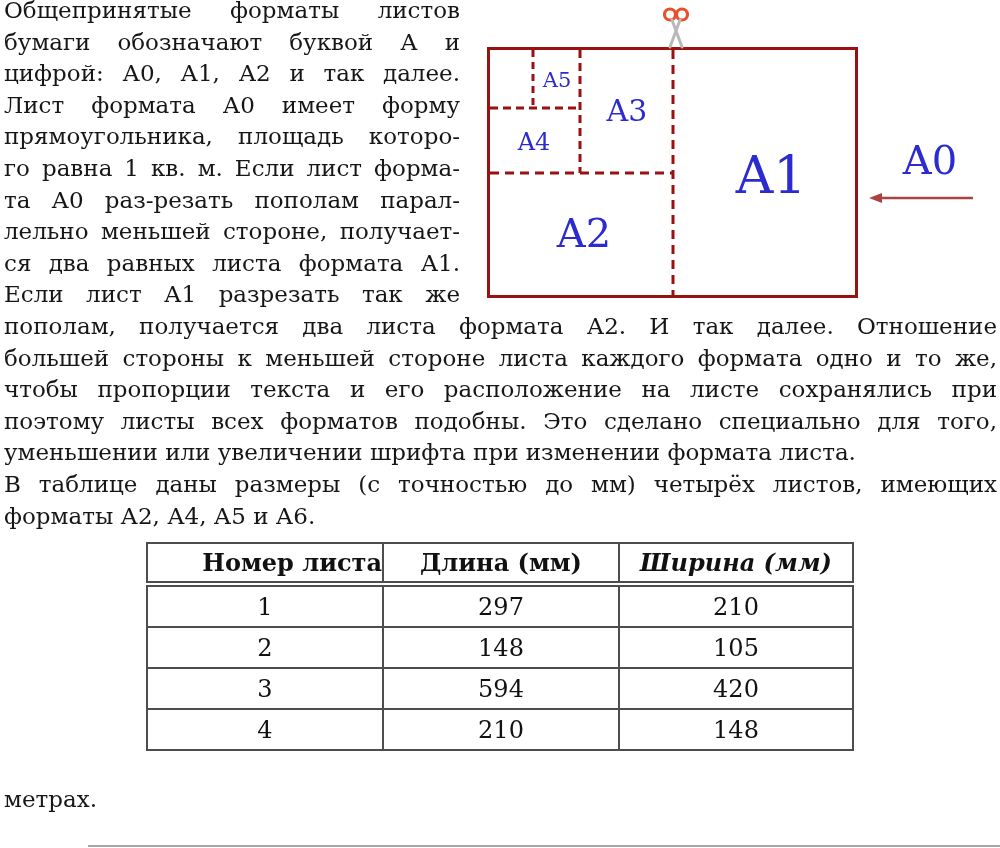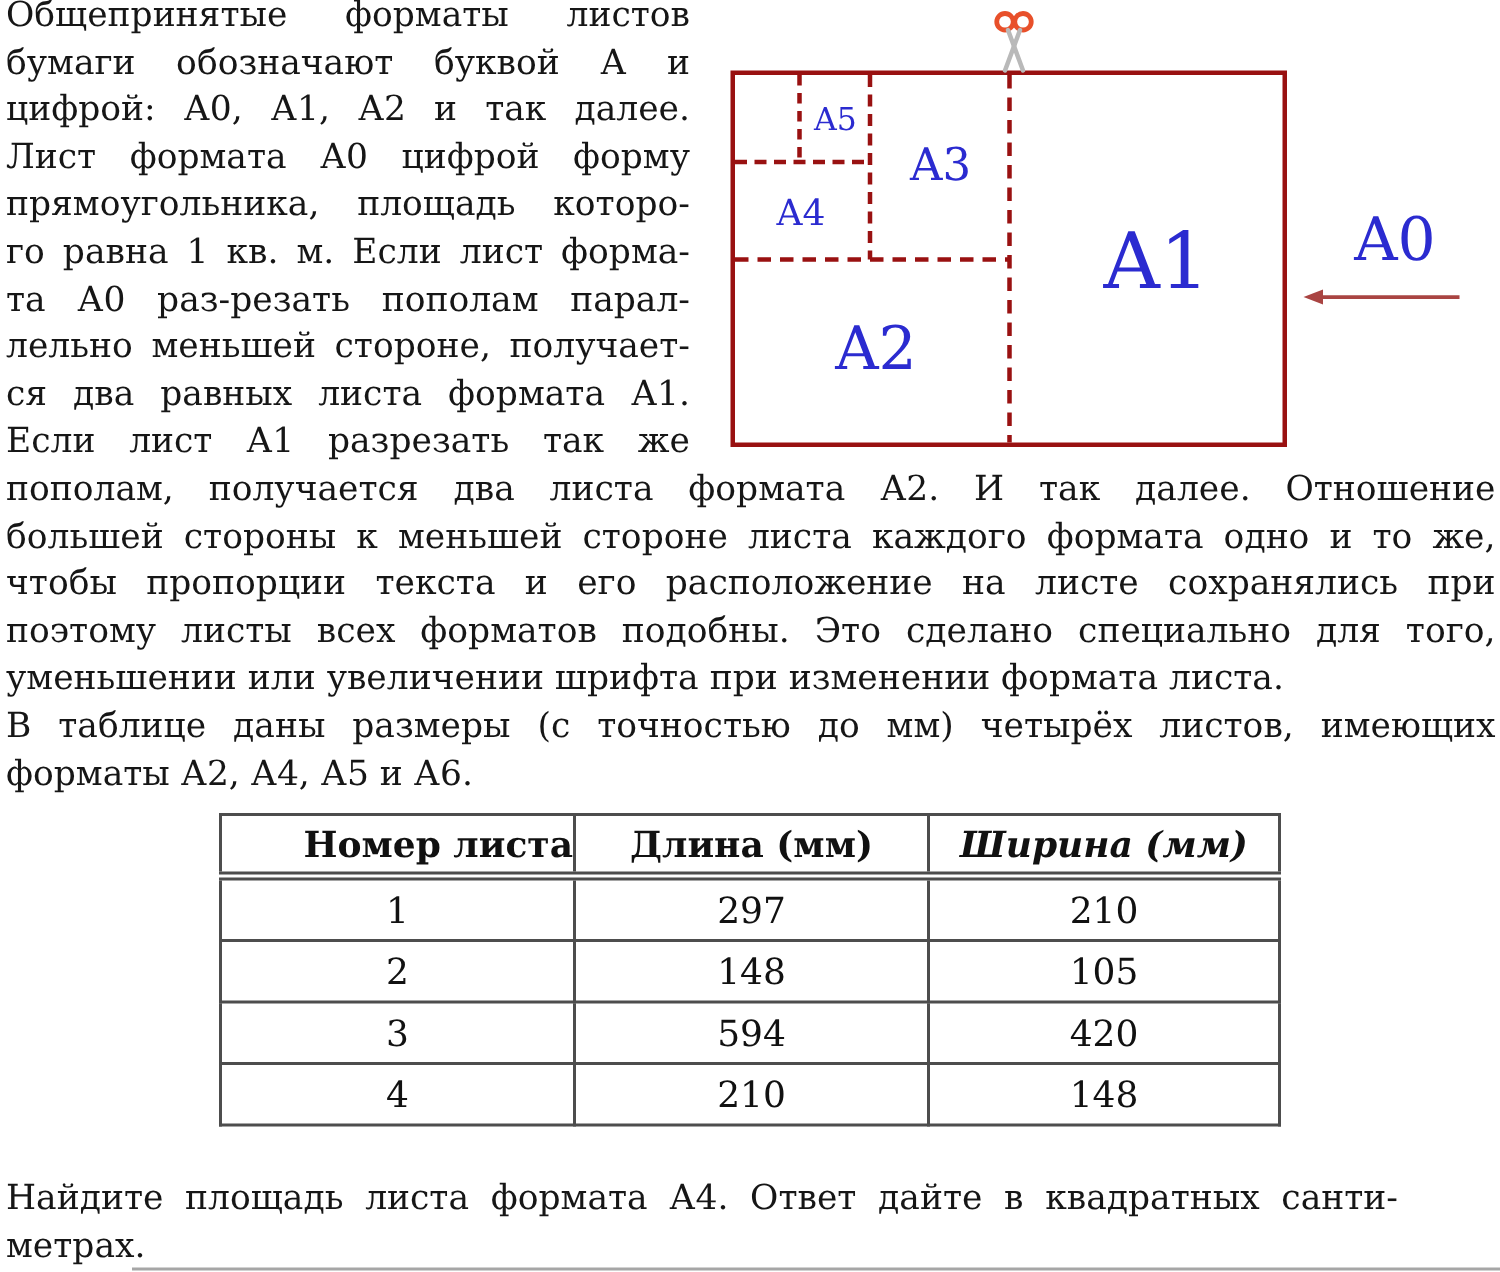--- a/index.html
+++ b/index.html
@@ -65,21 +65,21 @@
 </style>
 </head>
 <body>
 
 <div class="page">
 
   <div class="col-left">
     <div class="tline jl">Общепринятые форматы листов</div>
     <div class="tline jl">бумаги обозначают буквой А и</div>
     <div class="tline jl">цифрой: А0, А1, А2 и так далее.</div>
-    <div class="tline jl">Лист формата А0 цифрой форму</div>
+    <div class="tline jl">Лист формата А0 имеет форму</div>
     <div class="tline jl">прямоугольника, площадь которо-</div>
     <div class="tline jl">го равна 1 кв. м. Если лист форма-</div>
     <div class="tline jl">та А0 раз-резать пополам парал-</div>
     <div class="tline jl">лельно меньшей стороне, получает-</div>
     <div class="tline jl">ся два равных листа формата А1.</div>
     <div class="tline jl">Если лист А1 разрезать так же</div>
   </div>
 
   <svg class="dsvg" width="520" height="310" viewBox="0 0 520 310">
 
@@ -147,19 +147,18 @@
       </tr>
       <tr>
         <td>4</td>
         <td>210</td>
         <td>148</td>
       </tr>
     </tbody>
   </table>
 
   <div class="question">
-    <div class="tline jl">Найдите площадь листа формата А4. Ответ дайте в квадратных санти-</div>
     <div class="tline jn">метрах.</div>
   </div>
 
   <div class="bottom-rule"></div>
 
 </div>
 
 </body></html>

